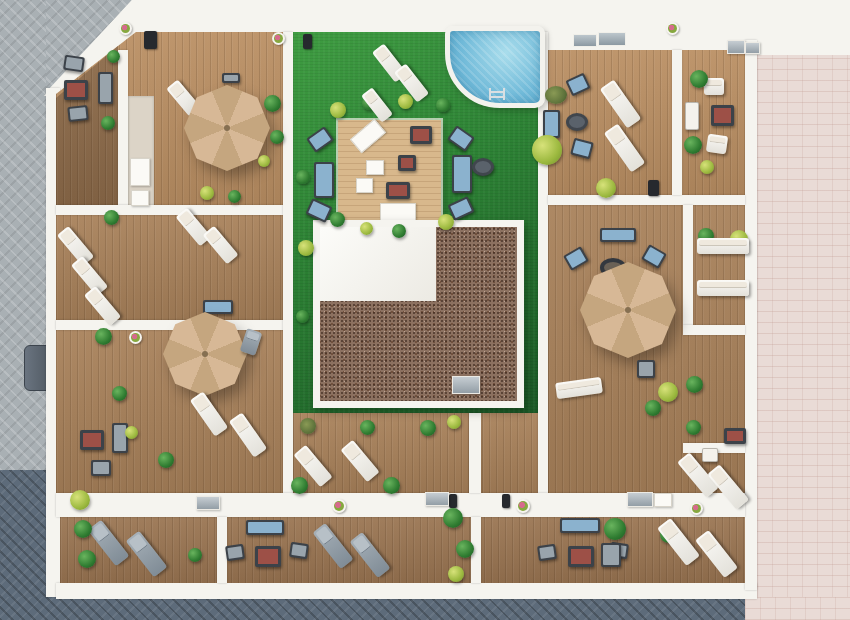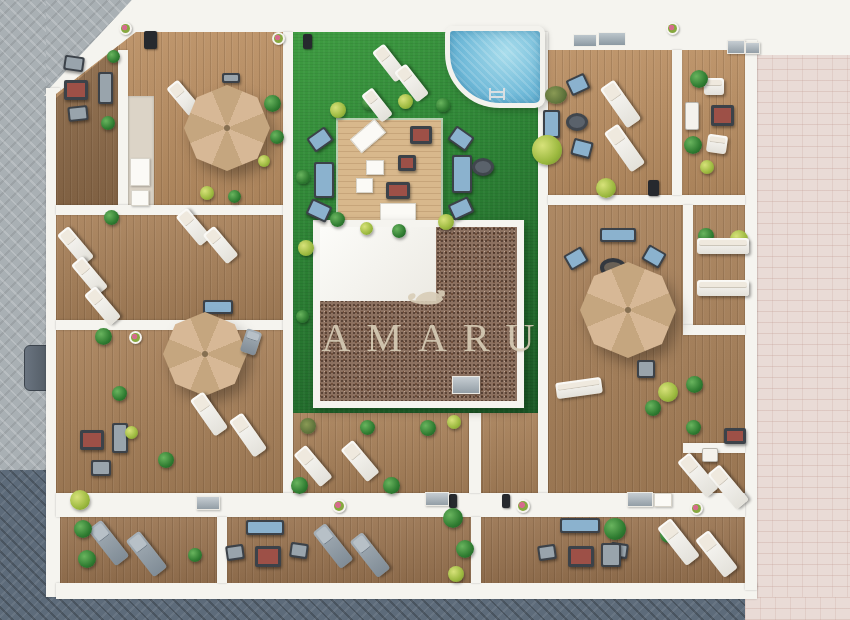--- a/index.html
+++ b/index.html
@@ -273,22 +273,14 @@
   <i class="bush yellow" style="left:658px;top:382px;width:20px;height:20px"></i>
   <i class="bush" style="left:645px;top:400px;width:16px;height:16px"></i>
   <i class="lounger" style="left:697px;top:238px;width:52px;height:16px"></i>
   <i class="lounger" style="left:697px;top:280px;width:52px;height:16px"></i>
   <i class="lounger" style="left:690px;top:452px;width:16px;height:46px;transform:rotate(-40deg)"></i>
   <i class="lounger" style="left:720px;top:464px;width:16px;height:46px;transform:rotate(-40deg)"></i>
   <i class="tred" style="left:724px;top:428px;width:22px;height:16px"></i>
   <i class="wfurn" style="left:702px;top:448px;width:16px;height:14px"></i>
   <i class="bush" style="left:686px;top:420px;width:15px;height:15px"></i>
 
-  <div class="abs wm" style="left:288px;top:284px;width:280px;height:84px">
-    <svg viewBox="0 0 64 40" width="52" height="28" aria-hidden="true">
-      <path fill="currentColor" d="M10,26 C3,24 1,17 7,14 C12,11.5 16,15 13.5,19 C12.3,21 10.4,22 9,21 C10,22.5 12,23.5 14,23.5 C17,15 28,9.5 39,11.5 C47,13 52.5,17 53.5,22 C49.5,27.5 41.5,29.5 32.5,29.3 C24,29.1 16,28.5 10,26 Z"></path>
-      <circle fill="currentColor" cx="51.5" cy="13.5" r="4.6"></circle>
-      <circle fill="currentColor" cx="47.5" cy="10.5" r="1.8"></circle>
-    </svg>
-    <div class="wm-text">AMARU</div>
-  </div>
 
 </div>
 
 </body></html>

